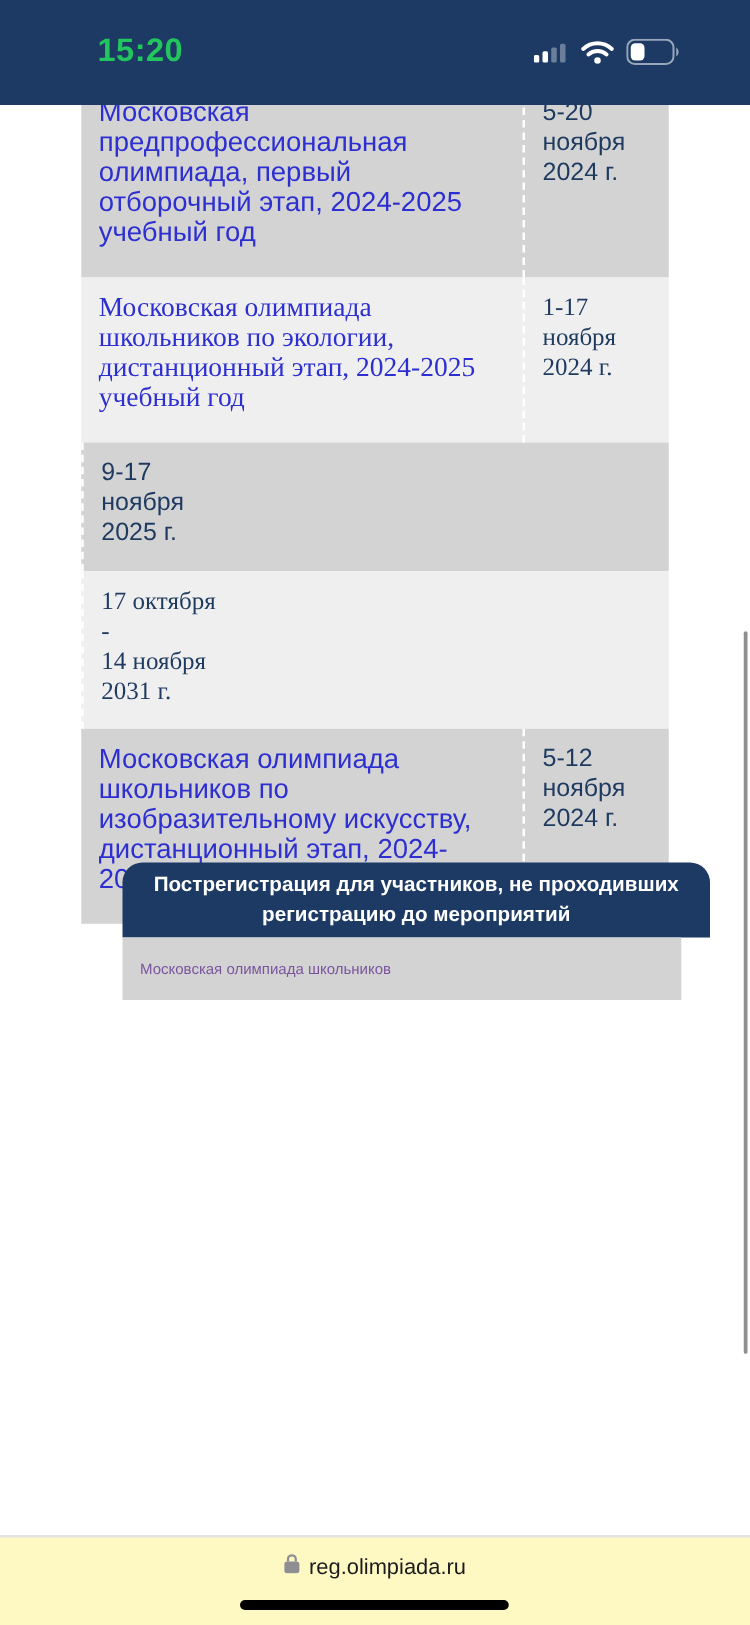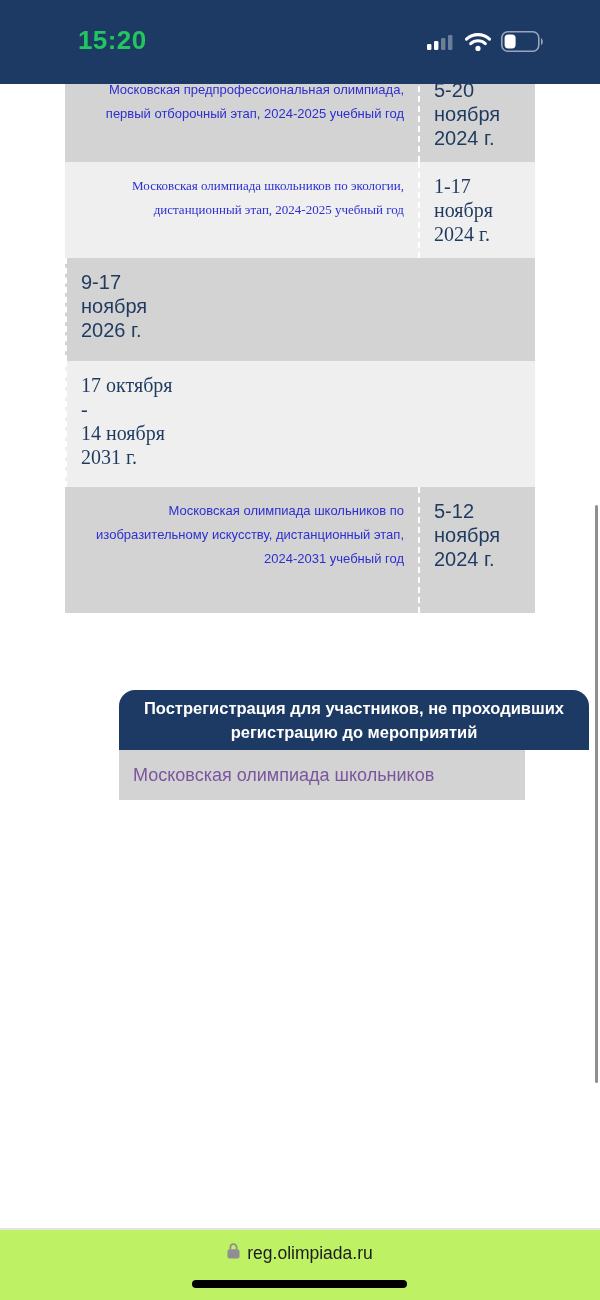--- a/index.html
+++ b/index.html
@@ -21,56 +21,56 @@
   }
   
   .table1{
     position:absolute;left:65px;top:66px;width:470px;
   }
   .t-row{display:flex;width:470px;box-sizing:border-box;}
   .t-row.dark{background:#d3d3d4;}
   .t-row.light{background:#efeff0;font-family:Liberation Serif, serif;}
   .name-cell{
     box-sizing:border-box;width:353px;padding:12px 14px 24px 14px;
-    font-size:13px;line-height:24px;text-align:right;
+    font-size:22px;line-height:24px;
   }
   .name-cell a, .olink{color:#2d2fd0;text-decoration:none;cursor:pointer;}
   .date-cell{
     box-sizing:border-box;flex:1;padding:12px 10px 10px 14px;
     border-left:2px dashed #ffffff;
     font-size:20px;line-height:24px;color:#1e3a5f;
     white-space:pre-line;
   }
   .r1{min-height:96px;} .r2{min-height:96px;} .r3{min-height:103px;}
   .r4{min-height:126px;} .r5{min-height:126px;}
   
-  .table2{position:absolute;left:79px;top:690px;width:470px;padding-left:40px;}
+  .table2{position:absolute;left:58px;top:690px;width:470px;padding-left:40px;}
   .t2-header{
     box-sizing:border-box;min-height:60px;background:#1d3a64;
     border-radius:16px 16px 0 0;
     display:flex;align-items:center;justify-content:center;text-align:center;
     padding:6px 20px;color:#ffffff;font-weight:700;
     font-size:16.5px;line-height:24px;
   }
   .t2-row{
-    box-sizing:border-box;width:406px;padding:13px 14px;
-    font-size:18px;line-height:24px;
+    box-sizing:border-box;width:447px;padding:13px 14px;
+    font-size:12px;line-height:24px;
   }
   .t2-row.dark{background:#d3d3d4;min-height:50px;}
   .t2-row.light{background:#efeff0;min-height:76px;}
   .visited-link{color:#7b559e;text-decoration:none;cursor:pointer;}
   
   .scrollbar{
     position:absolute;right:2px;top:505px;width:3px;height:578px;
     background:#8f8f8f;border-radius:2px;
   }
   
   .bottom-bar{
     position:absolute;left:0;top:1228px;width:600px;height:72px;
-    background:#bef264;border-top:2px solid #e3e3e3;box-sizing:border-box;
+    background:#fef9c3;border-top:2px solid #e3e3e3;box-sizing:border-box;
   }
   .url-row{
     margin-top:13px;display:flex;align-items:center;justify-content:center;gap:7px;
     color:#1c1c1e;font-size:17.5px;
   }
   .home-indicator{
     position:absolute;left:192px;top:1280px;width:215px;height:8px;
     background:#000000;border-radius:4px;
   }
 </style>
@@ -123,21 +123,21 @@
         <span class="olink">Московская олимпиада школьников по экологии, дистанционный этап, 2024-2025 учебный год</span>
       </div>
       <div class="date-cell">1-17
 ноября
 2024 г.</div>
     </div>
 
     <div class="t-row dark r3">
       <div class="date-cell">9-17
 ноября
-2026 г.</div>
+2025 г.</div>
     </div>
 
     <div class="t-row light r4">
       <div class="date-cell">17 октября
 -
 14 ноября
 2031 г.</div>
     </div>
 
     <div class="t-row dark r5">

